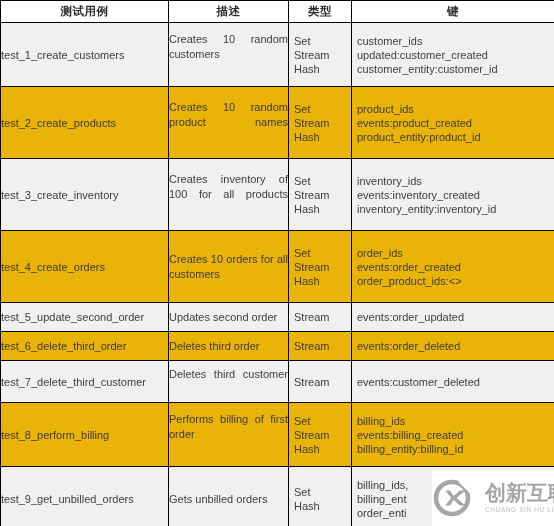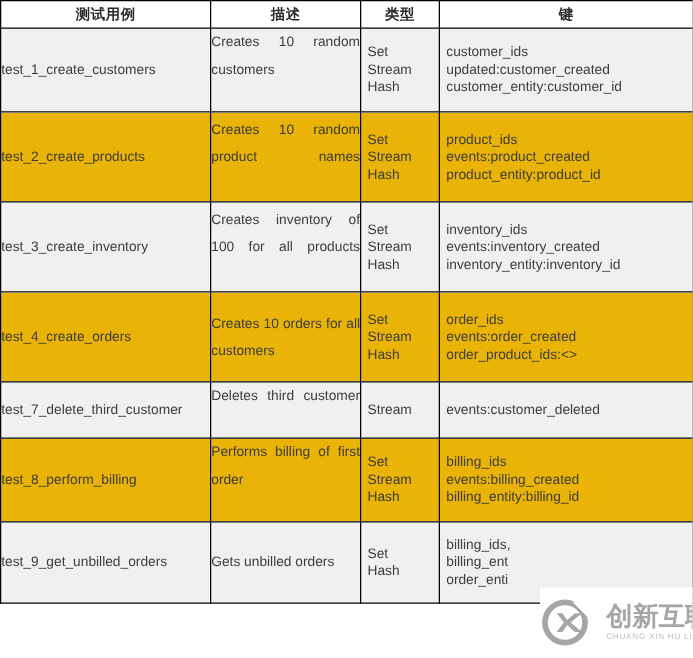--- a/index.html
+++ b/index.html
@@ -45,21 +45,21 @@
 
   td.case-cell {
     padding: 0 5px;
     font-size: 11px;
     line-height: 14px;
     white-space: nowrap;
   }
   td.desc-cell {
     padding: 3px 6px;
     font-size: 11px;
-    line-height: 22px;
+    line-height: 15px;
     text-align: justify;
     text-align-last: left;
     word-spacing: 0px;
   }
   td.desc-cell.justify-spread {
     text-align: justify;
   }
   td.desc-cell.justify-spread::after {
     content: "";
     display: inline-block;
@@ -208,20 +208,48 @@
           </div>
         </td>
         <td class="pairs-cell">
           <div class="pair-stack">
             <div class="pair-line">order_ids</div>
             <div class="pair-line">events:order_created</div>
             <div class="pair-line">order_product_ids:&lt;&gt;</div>
           </div>
         </td>
       </tr>
+      <tr class="row-shaded" style="height: 29px;">
+        <td class="case-cell">test_5_update_second_order</td>
+        <td class="desc-cell">Updates second order</td>
+        <td class="pairs-cell">
+          <div class="pair-stack">
+            <div class="pair-line">Stream</div>
+          </div>
+        </td>
+        <td class="pairs-cell">
+          <div class="pair-stack">
+            <div class="pair-line">events:order_updated</div>
+          </div>
+        </td>
+      </tr>
+      <tr class="row-plain" style="height: 29px;">
+        <td class="case-cell">test_6_delete_third_order</td>
+        <td class="desc-cell">Deletes third order</td>
+        <td class="pairs-cell">
+          <div class="pair-stack">
+            <div class="pair-line">Stream</div>
+          </div>
+        </td>
+        <td class="pairs-cell">
+          <div class="pair-stack">
+            <div class="pair-line">events:order_deleted</div>
+          </div>
+        </td>
+      </tr>
       <tr class="row-shaded" style="height: 42px;">
         <td class="case-cell">test_7_delete_third_customer</td>
         <td class="desc-cell justify-spread">Deletes third customer</td>
         <td class="pairs-cell">
           <div class="pair-stack">
             <div class="pair-line">Stream</div>
           </div>
         </td>
         <td class="pairs-cell">
           <div class="pair-stack">

